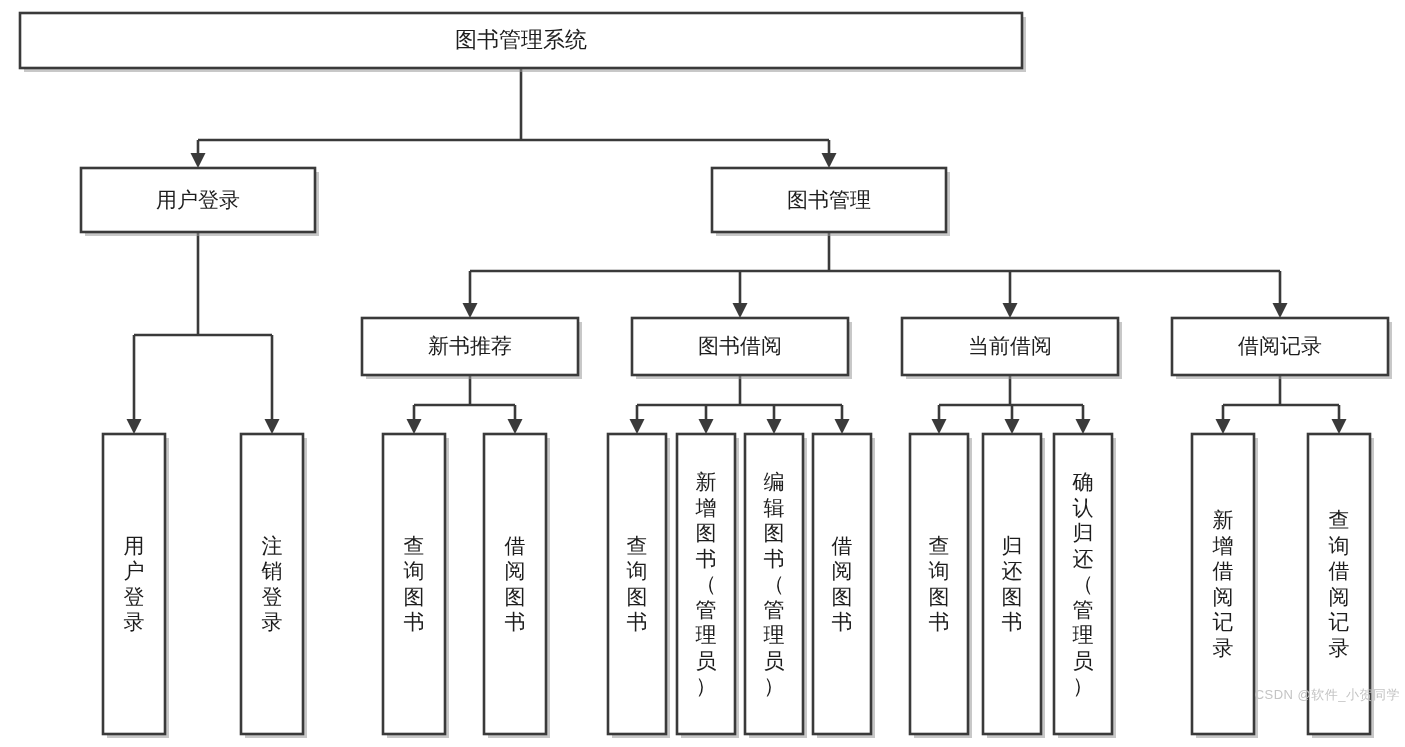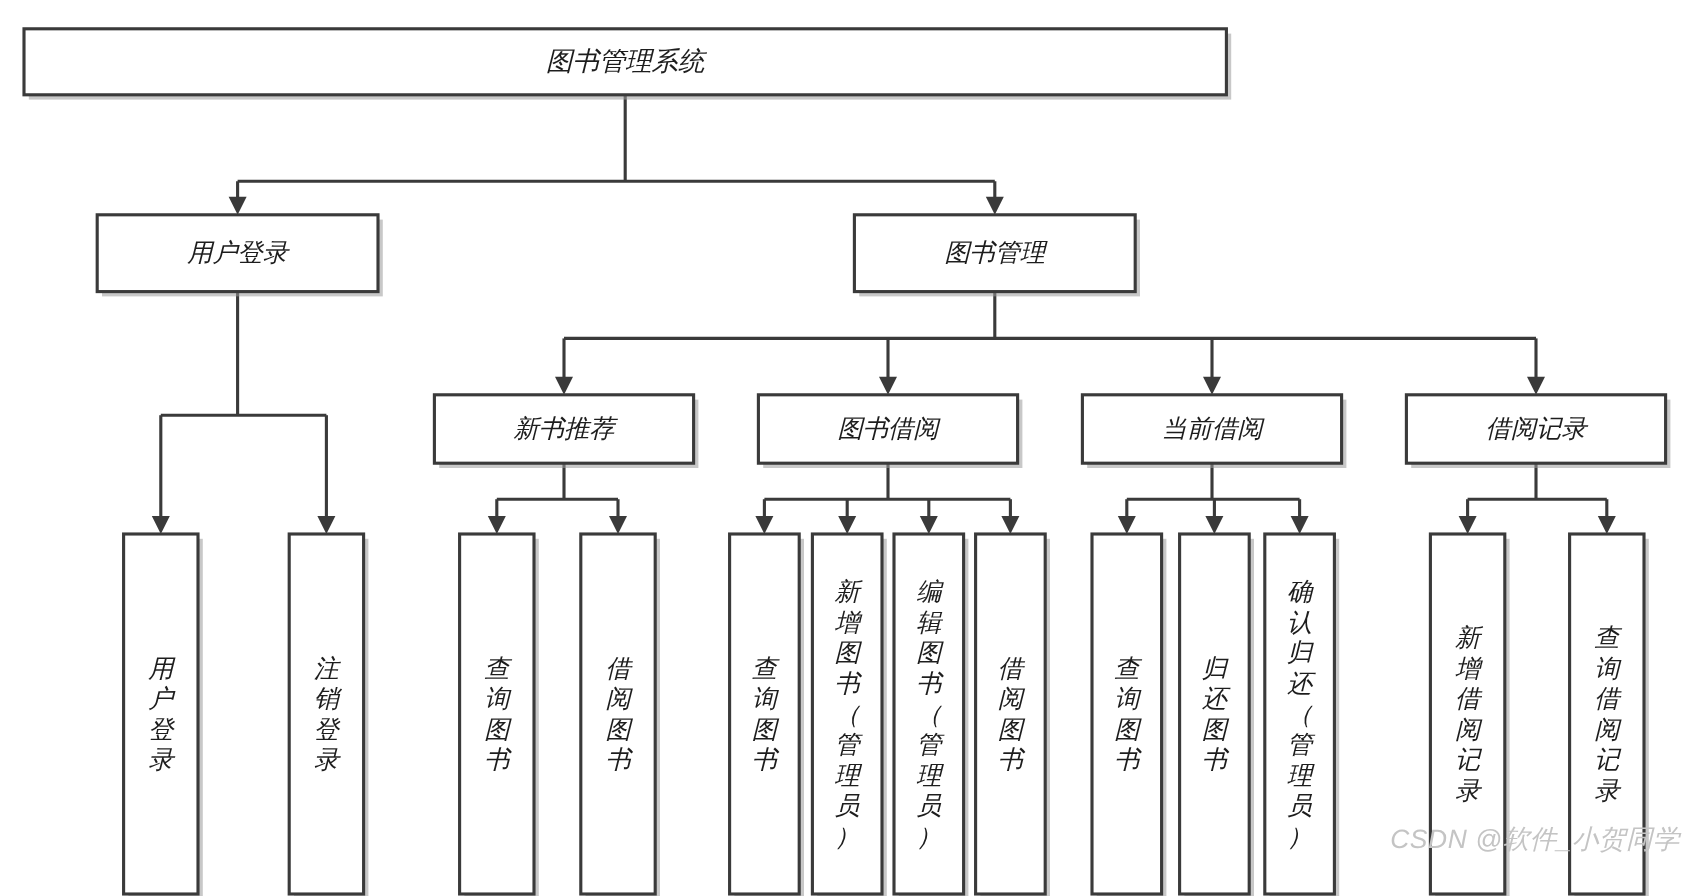--- a/index.html
+++ b/index.html
@@ -10,24 +10,23 @@
   body {
     width: 1405px;
     height: 747px;
     font-family: "Liberation Sans", "DejaVu Sans", sans-serif;
     overflow: hidden;
     position: relative;
   }
   #diagram-root {
     position: absolute;
     left: 0;
-    top: 11px;
+    top: 0;
     width: 1405px;
     height: 708px;
-    font-style: italic;
   }
   svg.diagram {
     display: block;
     width: 1405px;
     height: 747px;
   }
   .node-rect {
     fill: #ffffff;
     stroke: #3a3a3a;
     stroke-width: 2.6;
@@ -60,21 +59,21 @@
     text-anchor: middle;
   }
   .title-label {
     font-size: 22px;
   }
   .watermark {
     position: absolute;
     right: 5px;
     bottom: 4px;
     font-family: "Liberation Sans", "DejaVu Sans", sans-serif;
-    font-size: 22px;
+    font-size: 13px;
     color: #c4c4c4;
     white-space: nowrap;
     letter-spacing: 0.5px;
   }
 </style>
 </head>
 <body>
 
 <div id="diagram-root">
   <svg class="diagram" viewBox="0 0 1405 747" xmlns="http://www.w3.org/2000/svg">

